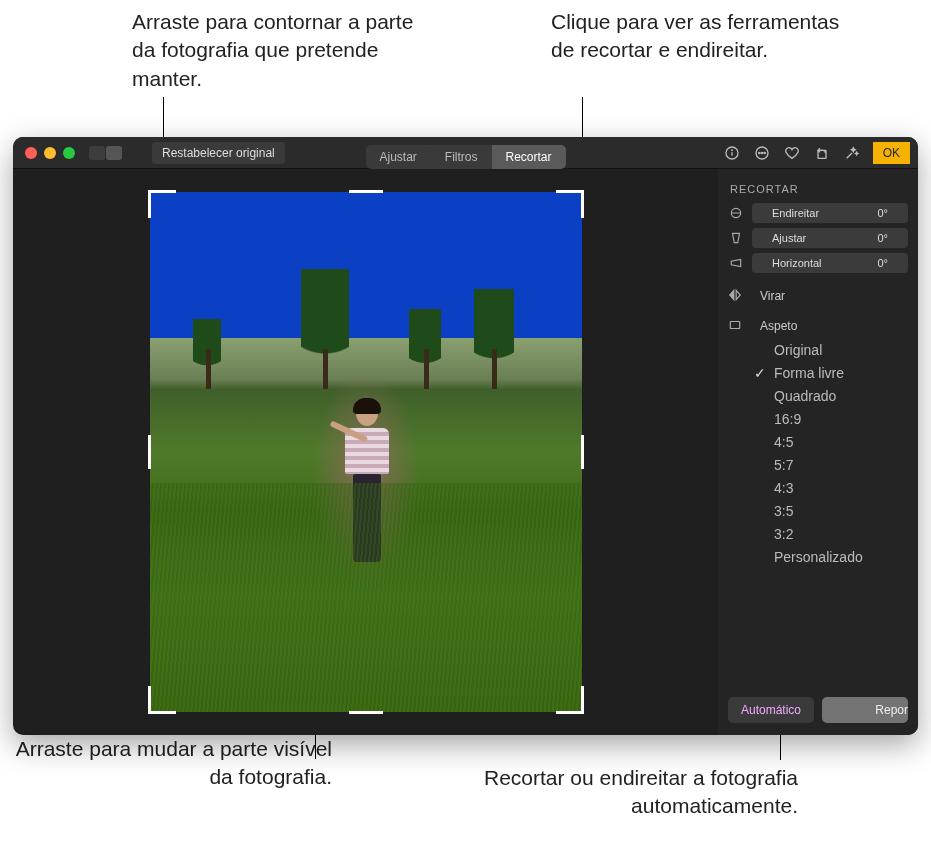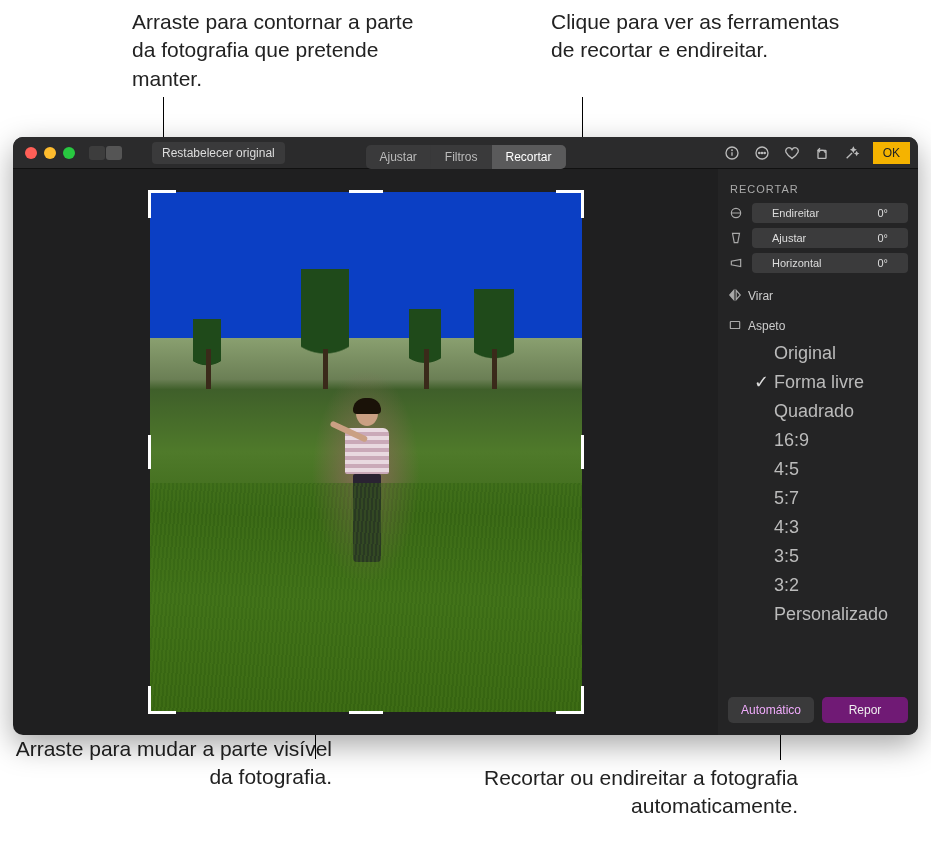--- a/index.html
+++ b/index.html
@@ -137,34 +137,34 @@
   .slider-row {
     display:flex; align-items:center; gap:8px; margin-bottom:5px;
   }
   .slider-row .sicon { width:16px; height:16px; display:flex; align-items:center; justify-content:center; color:#aaa;}
   .slider-row .track {
     flex:1; height:20px; background:#3b3b3c; border-radius:4px;
     display:flex; align-items:center; padding:0 20px; justify-content:space-between;
   }
   .slider-row .track .lbl{ font-size:11px; color:#ddd;}
   .slider-row .track .val{ font-size:11px; color:#ddd;}
-  .panel-row { display:flex; align-items:center; gap:4px; margin:10px 0 4px 0;}
+  .panel-row { display:flex; align-items:center; gap:16px; margin:10px 0 4px 0;}
   .panel-row .picon{ width:16px; height:16px; color:#aaa;}
   .aspect-list { margin-left:26px; display:flex; flex-direction:column; gap:7px; margin-top:4px;}
-  .aspect-item { font-size:18px; color:#bbb; display:flex; align-items:center; gap:8px; cursor:pointer;}
+  .aspect-item { font-size:14px; color:#bbb; display:flex; align-items:center; gap:8px; cursor:pointer;}
   .aspect-item .chk { width:12px; display:inline-block; color:#ddd; visibility:hidden;}
   .aspect-item.selected .chk { visibility:visible;}
   .panel-footer {
     margin-top:auto; display:flex; gap:8px;
   }
   .ft-btn {
     flex:1; background:#3a3a3b; color:#f0abfc; border:none; border-radius:5px;
     padding:6px 0; font-size:12px;
   }
-  .ft-btn.primary { color:#eee; background:#701a75;}
+  .ft-btn.primary { color:#eee; background:#737373;text-align:right;}
 </style>
 </head>
 <body>
 
 <div class="callout" style="left:132px; top:8px; width:300px;">Arraste para contornar a parte da fotografia que pretende manter.</div>
 <div class="callout" style="left:551px; top:8px; width:300px;">Clique para ver as ferramentas de recortar e endireitar.</div>
 <div class="callout" style="left:12px; top:735px; width:320px; text-align:right;">Arraste para mudar a parte visível da fotografia.</div>
 <div class="callout" style="left:378px; top:764px; width:420px; text-align:right;">Recortar ou endireitar a fotografia automaticamente.</div>
 
 <div class="callout-line" style="left:163px; top:97px; width:1px; height:98px;"></div>

